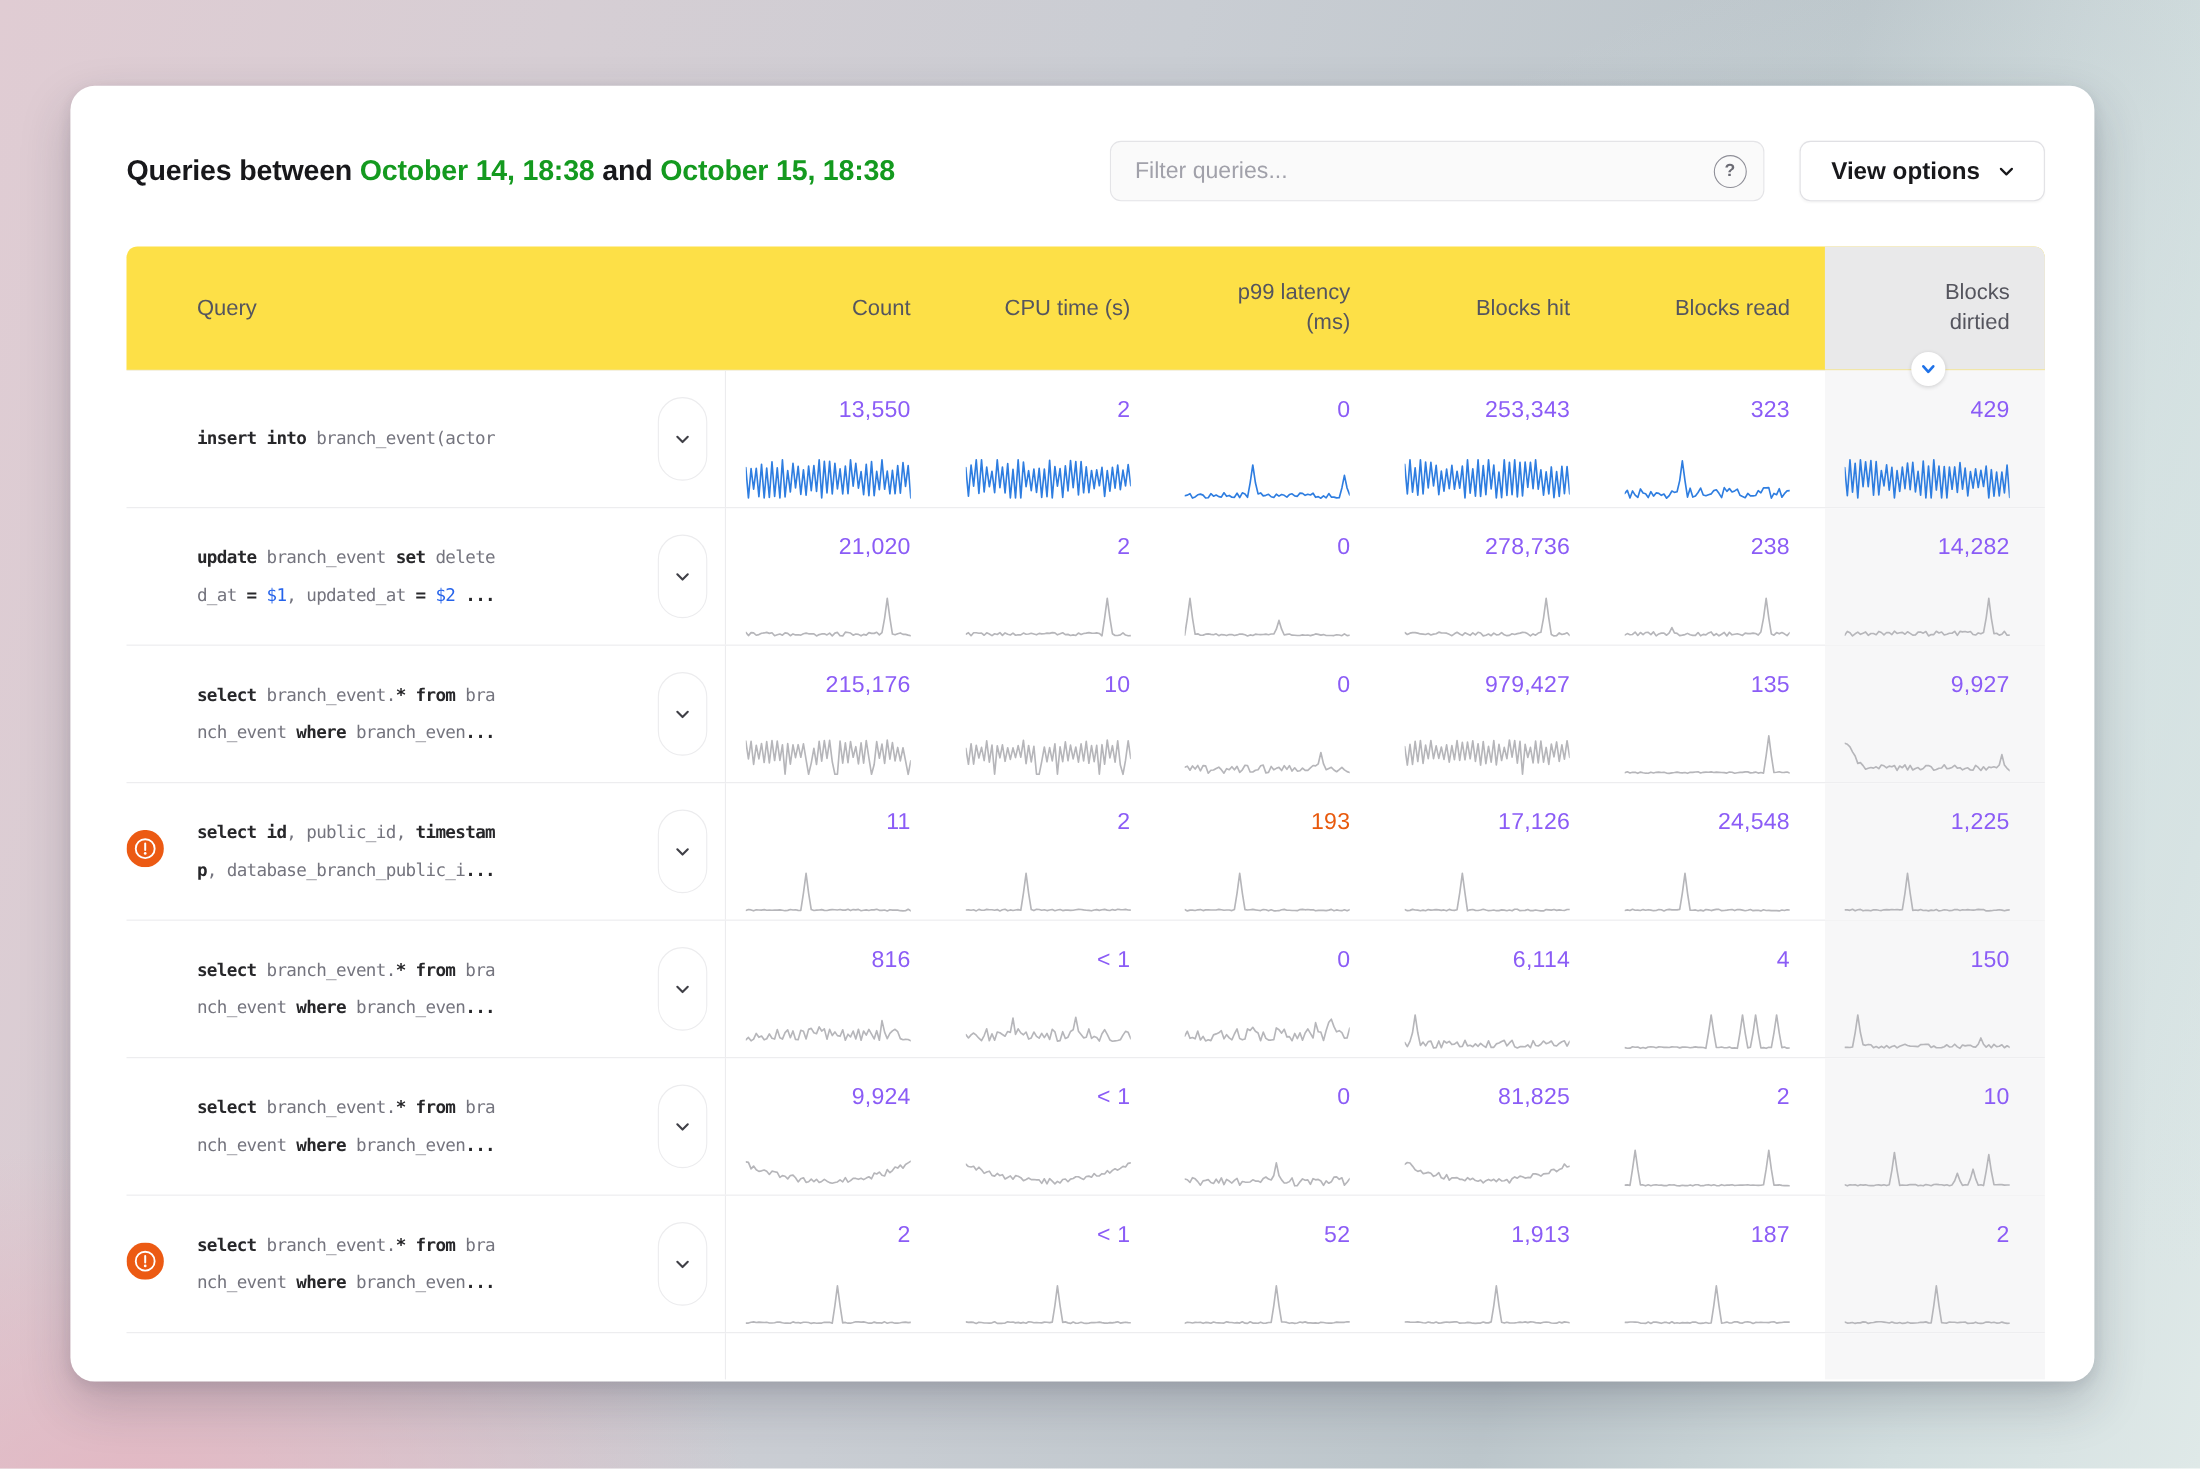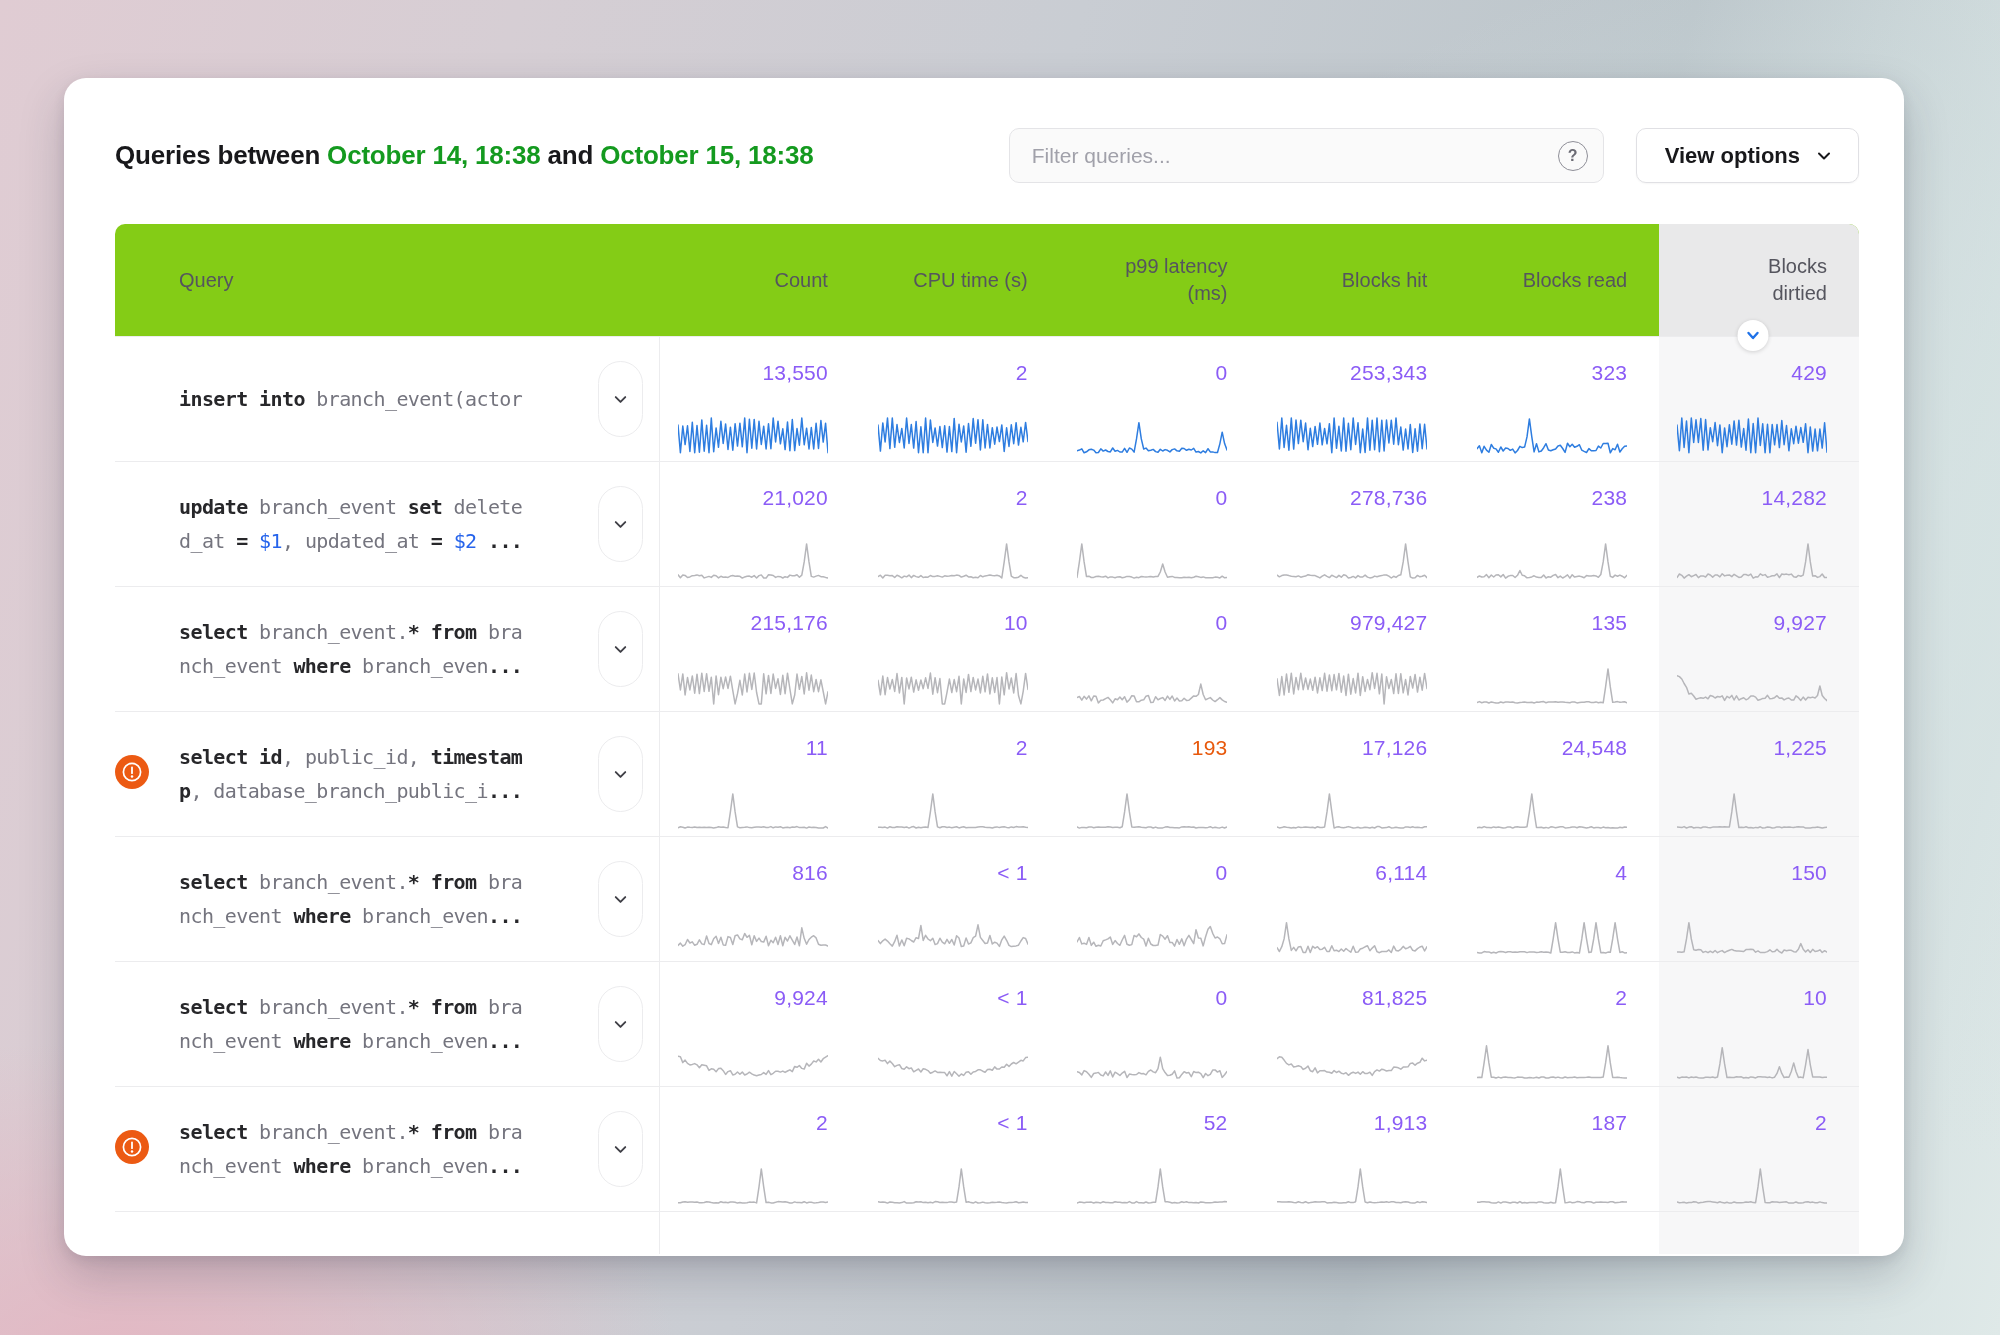--- a/index.html
+++ b/index.html
@@ -35,35 +35,35 @@
   }
   .viewbtn {
     height:55px; padding:0 24px 0 28px; background:#fff; border:1px solid #e0e0e4; border-radius:10px;
     display:flex; align-items:center; gap:14px; cursor:pointer;
     font-family:"Liberation Sans", sans-serif; font-size:22px; font-weight:700; color:#18181b;
     box-shadow:0 1px 2px rgba(0,0,0,.04);
   }
   
   .table { margin:41px 45px 0 51px; width:1744px; }
   .grid { display:grid; grid-template-columns:545px repeat(6, 1fr); }
-  .thead { background:#84cc16; border-radius:10px 10px 0 0; border-bottom:1px solid #ececee; height:113px; position:relative; }
+  .thead { background:#fde047; border-radius:10px 10px 0 0; border-bottom:1px solid #ececee; height:113px; position:relative; }
   .th { display:flex; flex-direction:column; justify-content:center; align-items:flex-end;
         padding-right:32px; font-size:20px; color:#55555e; line-height:27px; text-align:right; cursor:pointer; }
   .th.qcolhead { align-items:flex-start; padding-left:64px; padding-right:0; }
   .th.hl { background:#e9e9ea; position:relative; border-radius:0 10px 0 0; }
   .sortchip {
     position:absolute; left:47%; bottom:-15px; transform:translateX(-50%);
     width:31px; height:31px; border-radius:50%; background:#fff;
     box-shadow:0 1px 4px rgba(0,0,0,.16); display:flex; align-items:center; justify-content:center;
     cursor:pointer; z-index:5;
   }
   .trow { height:125px; border-bottom:1px solid #ececee; }
   .qcell { position:relative; border-right:1px solid #ececee; display:flex; align-items:center; }
   .warnicon { position:absolute; left:0; top:50%; transform:translateY(-50%); }
-  .qtext { margin-left:64px; font-family:"DejaVu Sans Mono", monospace; font-size:20px; letter-spacing:-.6px; line-height:34px; white-space:pre; }
+  .qtext { margin-left:64px; font-family:"DejaVu Sans Mono", monospace; font-size:16px; letter-spacing:-.6px; line-height:34px; white-space:pre; }
   .tok-k { color:#27272a; font-weight:700; }
   .tok-g { color:#74747e; }
   .tok-b { color:#2563eb; }
   .pill {
     position:absolute; right:16px; top:50%; transform:translateY(-50%);
     width:45px; height:76px; border-radius:23px; border:1.5px solid #ececee; background:#fff;
     display:flex; align-items:center; justify-content:center; cursor:pointer;
   }
   .ncell { position:relative; padding:24px 32px 0 0; text-align:right; }
   .ncell.hl { background:#f7f7f8; }

